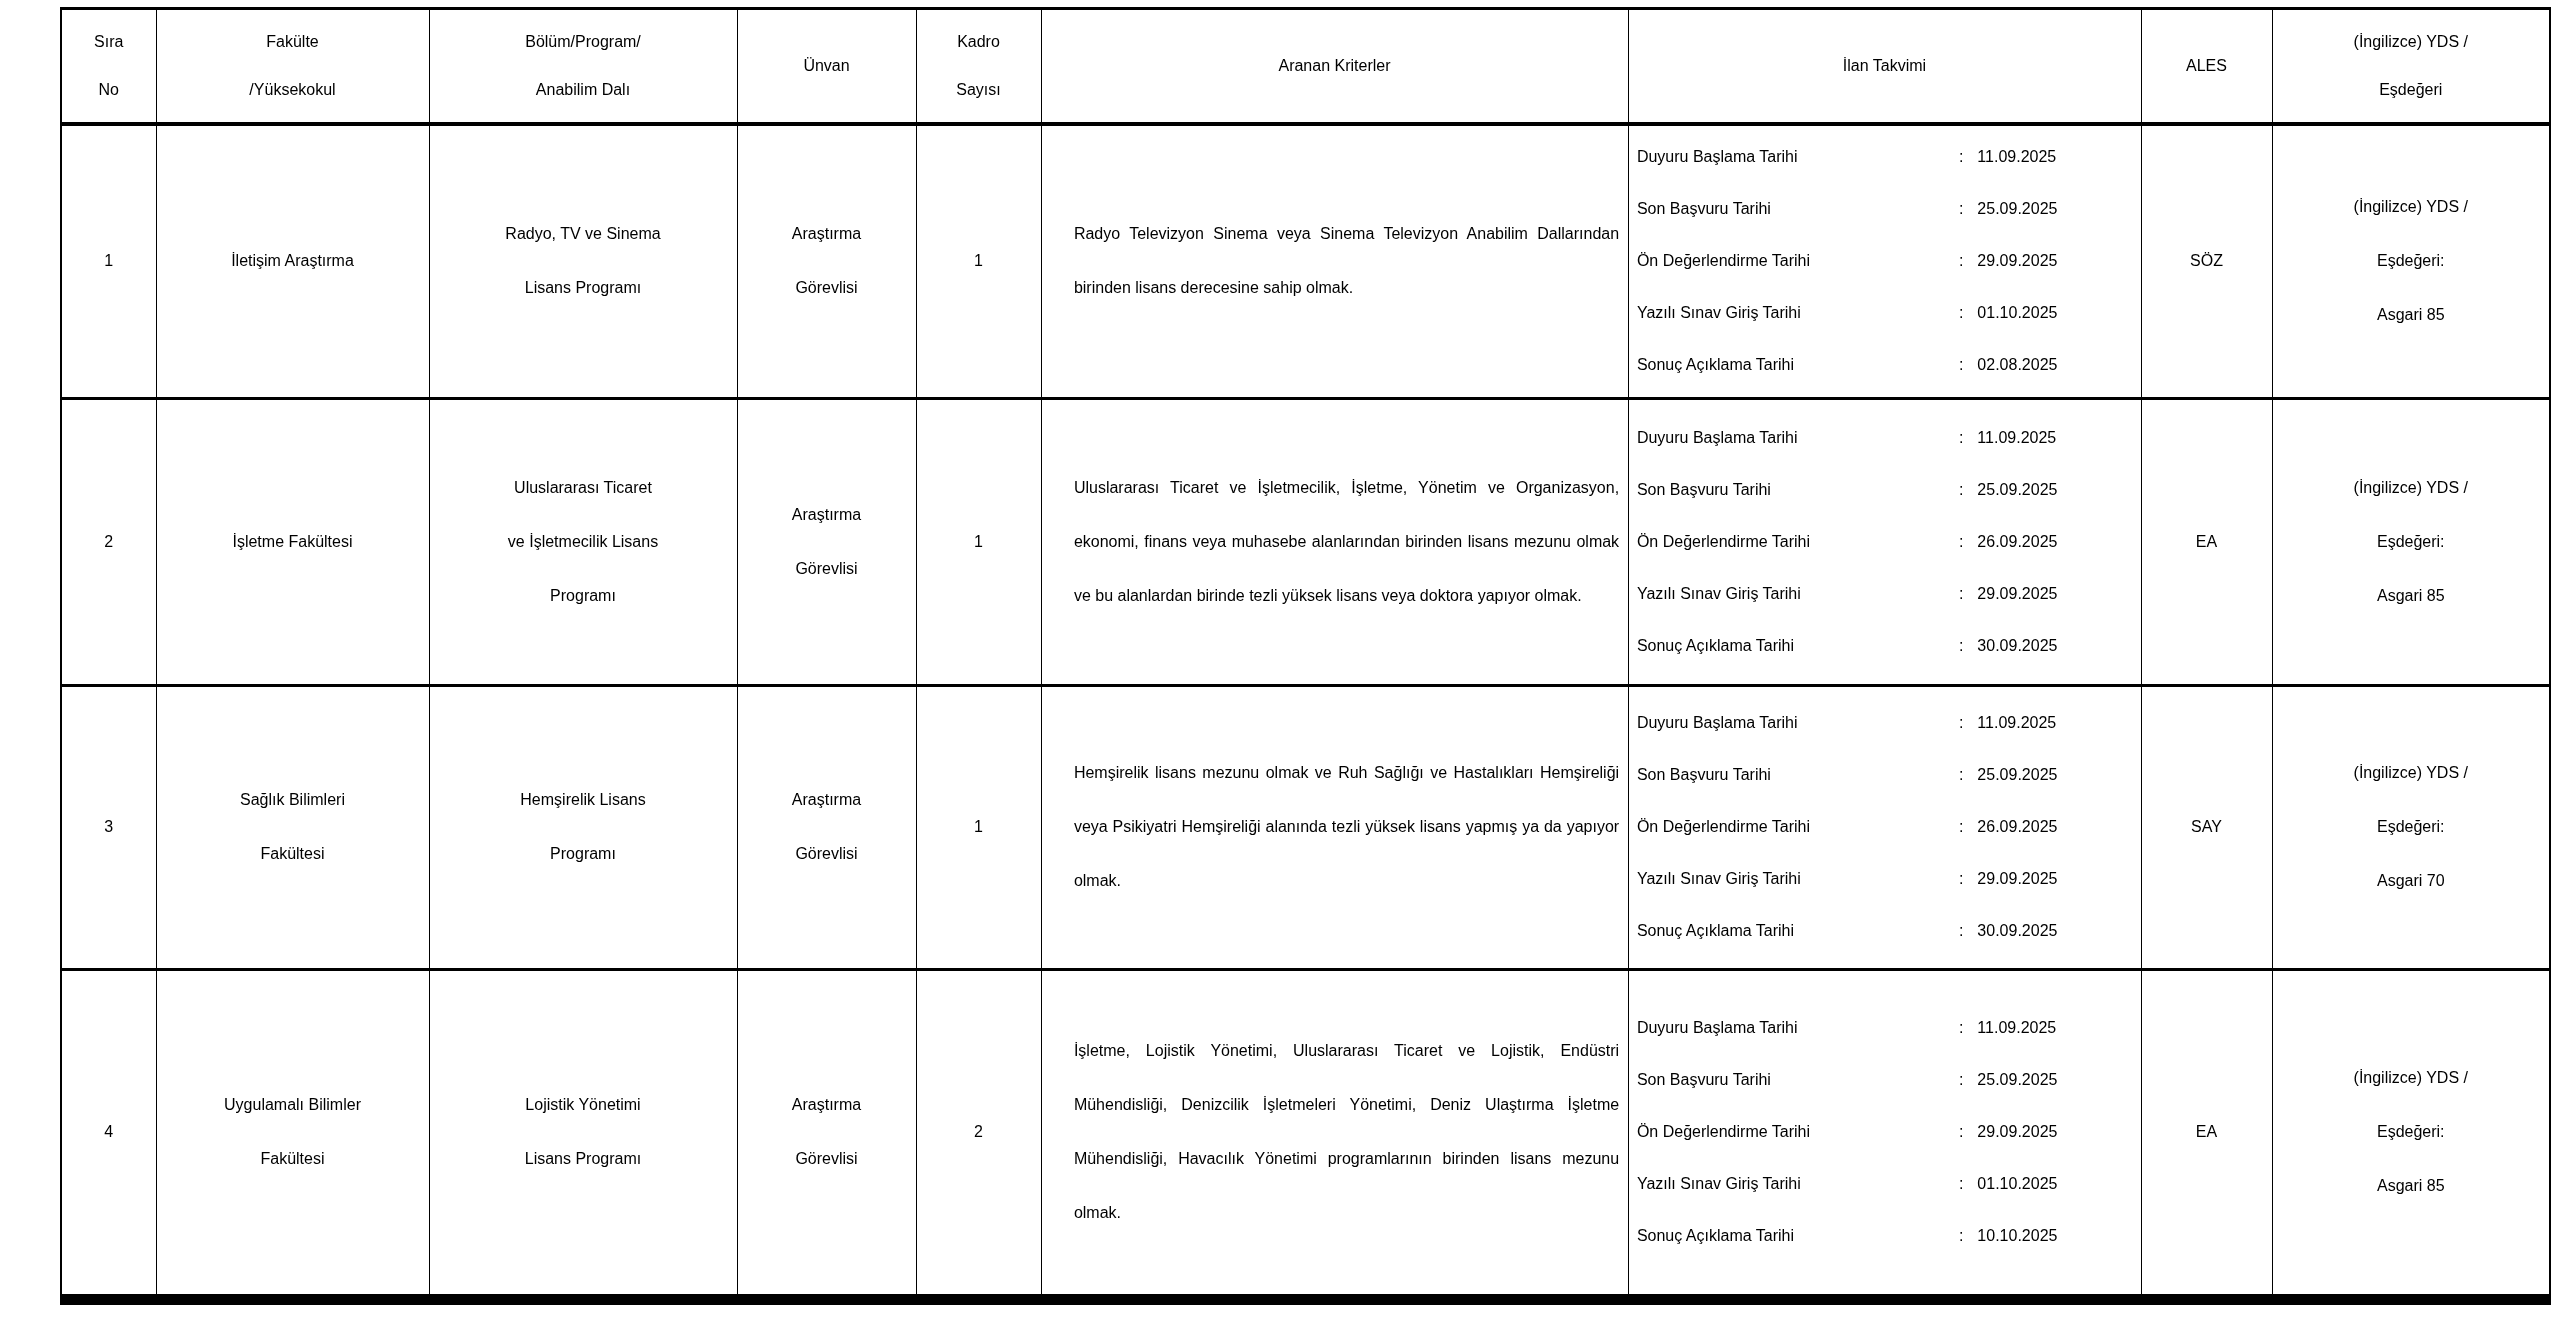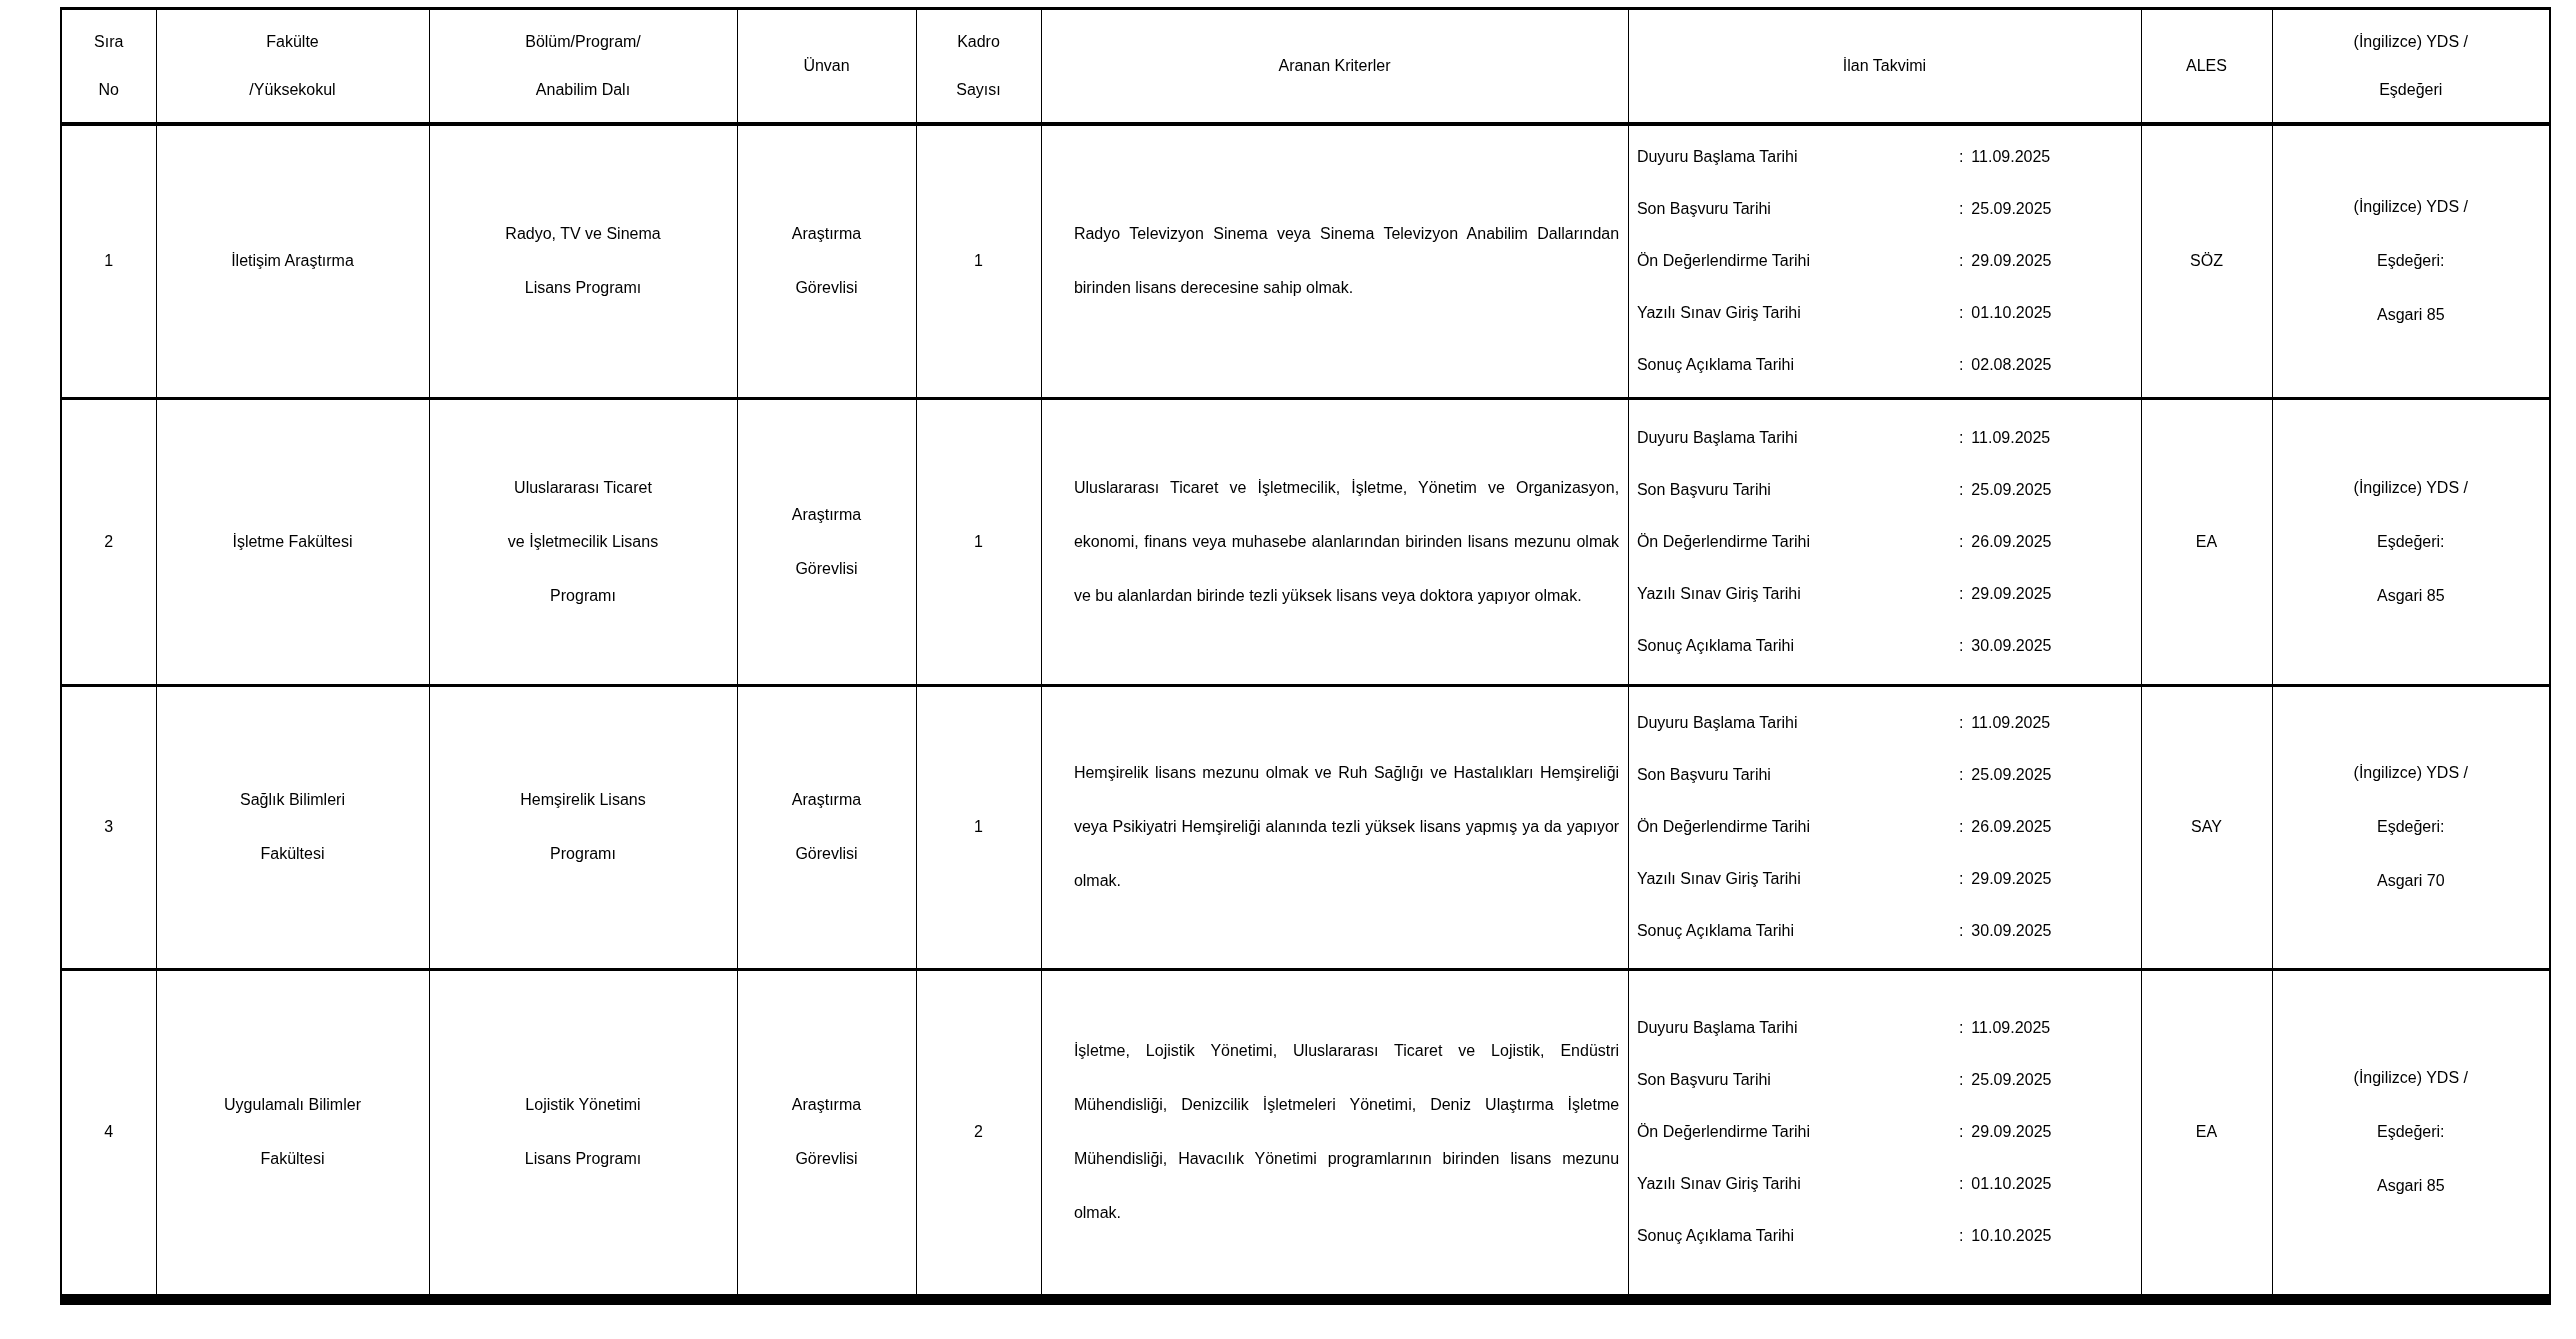--- a/index.html
+++ b/index.html
@@ -57,21 +57,21 @@
     box-sizing: border-box;
   }
   .sline {
     display: flex;
     align-items: center;
     height: 52px;
     text-align: left;
   }
   .slabel { flex: 0 0 322px; text-align: left; }
   .sdate  { text-align: left; }
-  .sdate .val { margin-left: 8px; }
+  .sdate .val { margin-left: 14px; }
 </style>
 </head>
 <body>
 
 <table class="recruit">
   <colgroup>
     <col style="width:95px">
       <col style="width:273px">
       <col style="width:308px">
     <col style="width:179px">

